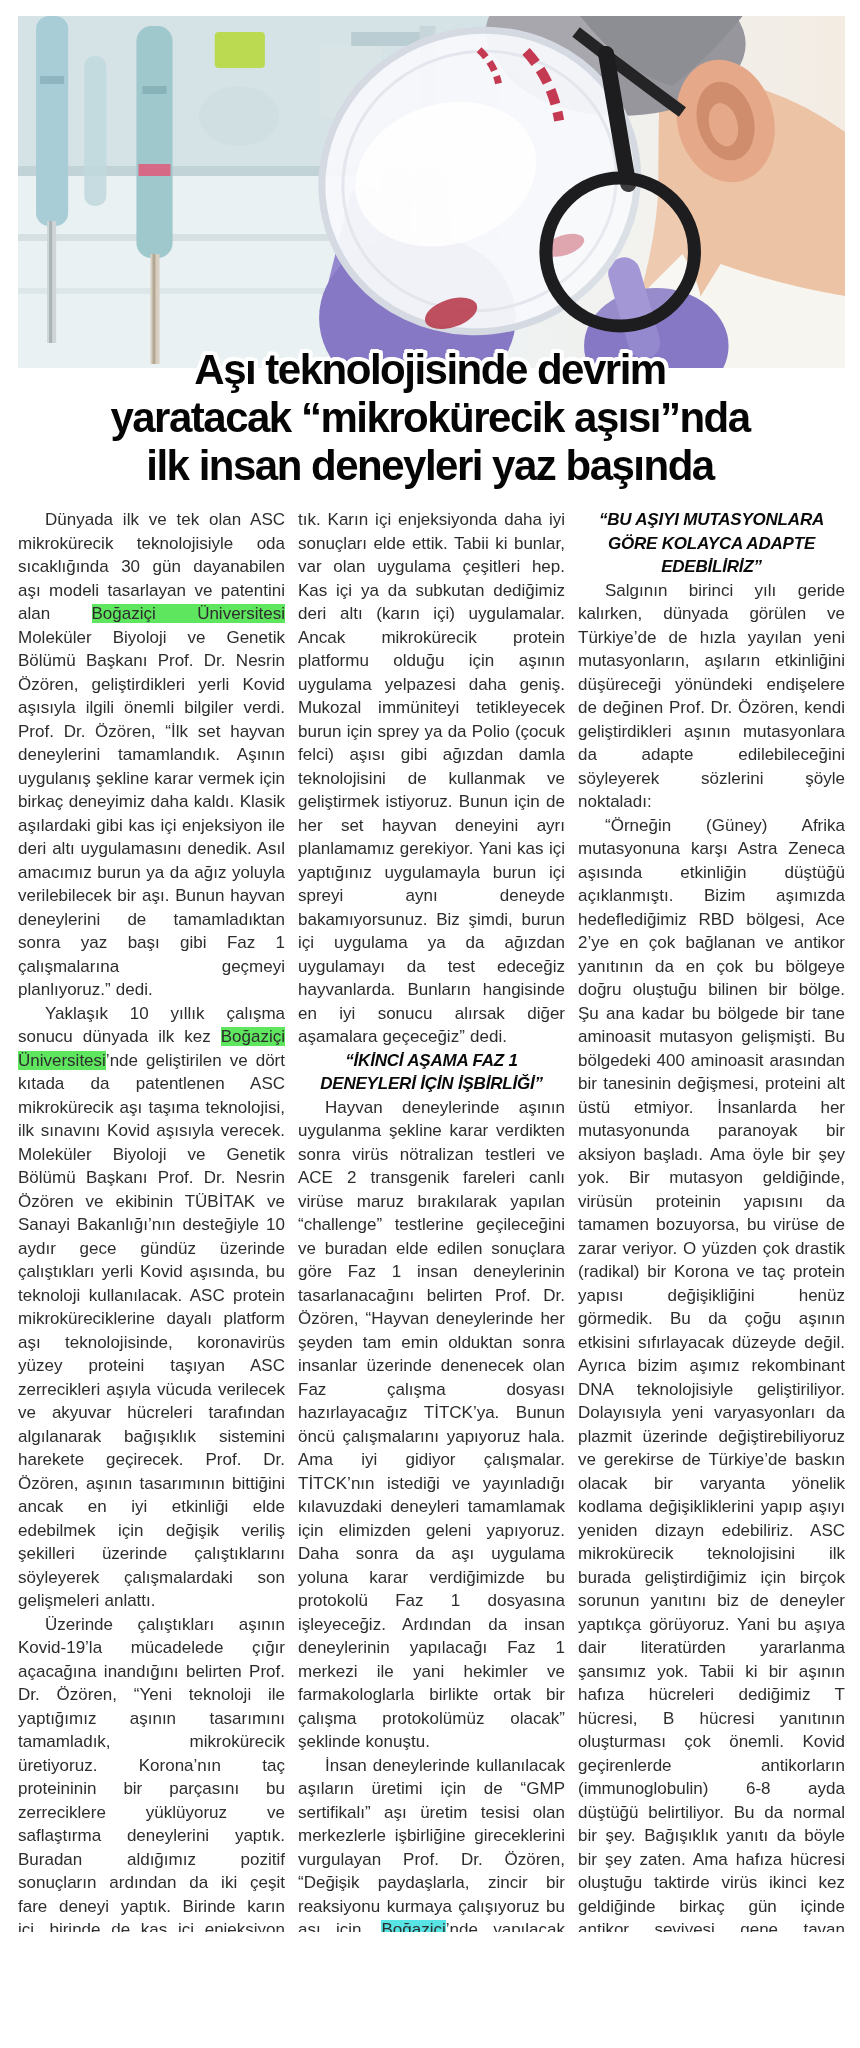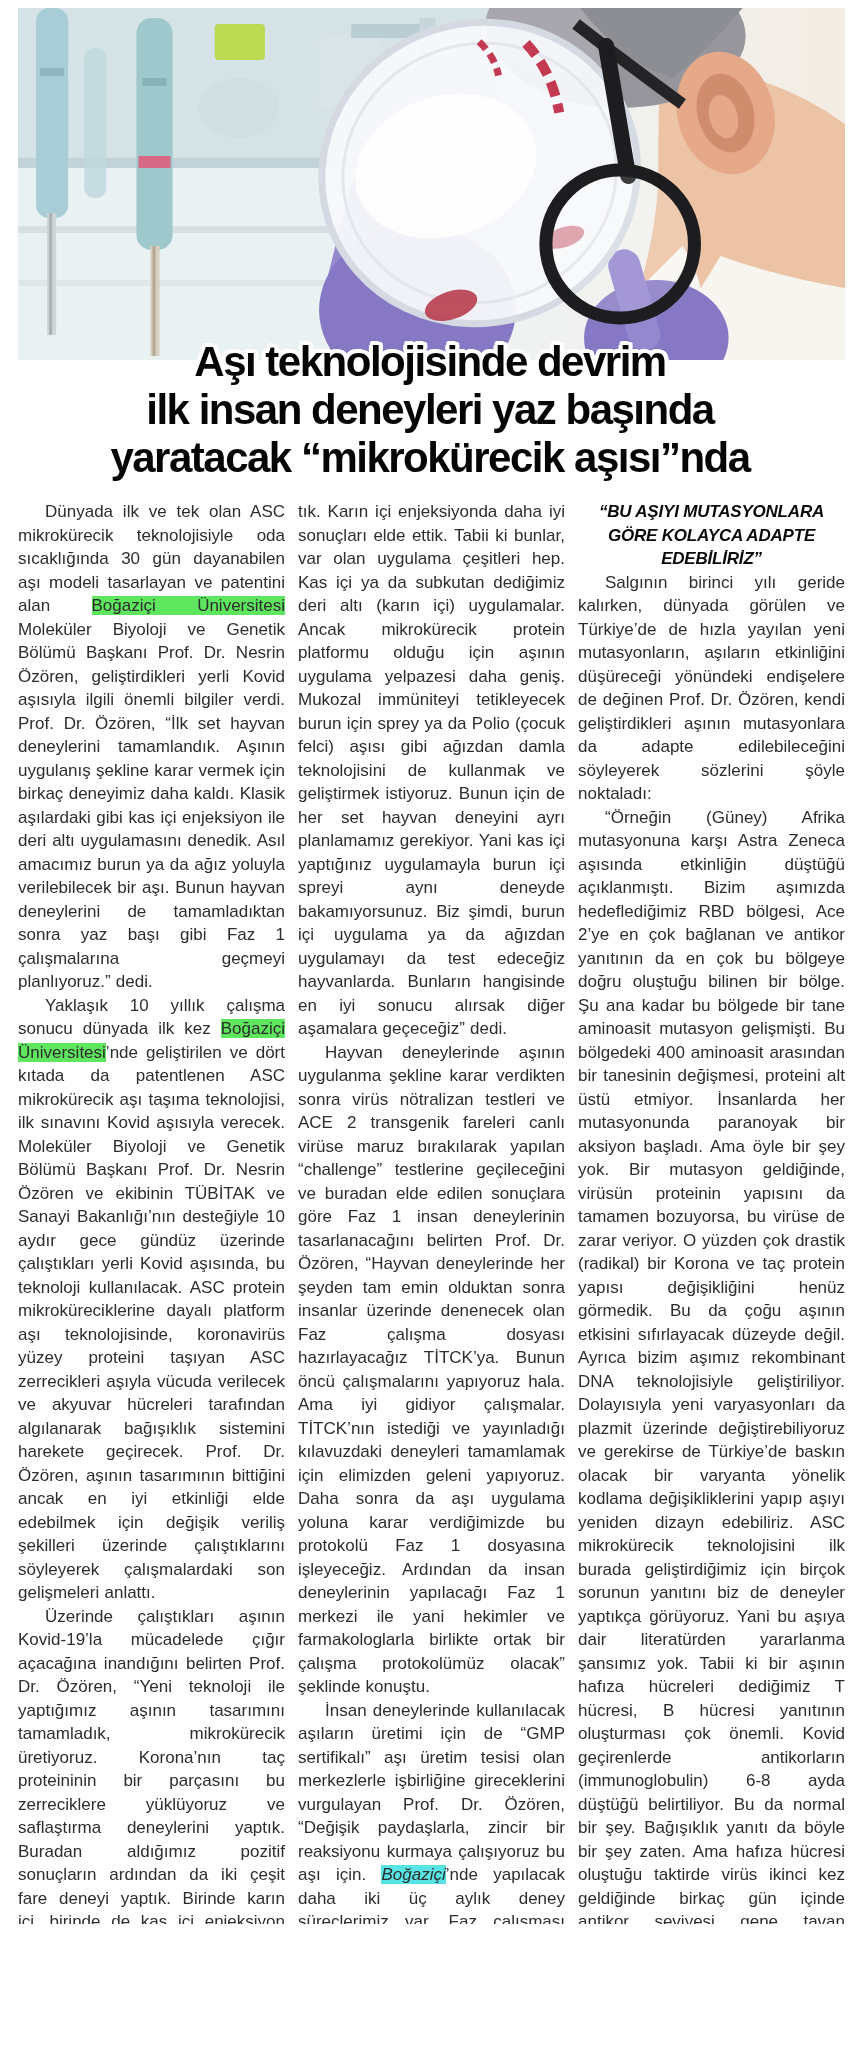--- a/index.html
+++ b/index.html
@@ -1,18 +1,18 @@
 <!DOCTYPE html>
 <html lang="tr" style="--hl-green: #5fe65f; --hl-cyan: #58e4e4;"><head>
 <meta charset="utf-8">
 <style>
   html,body{margin:0;padding:0;background:#ffffff;}
   .page{
     width:860px;height:1924px;background:#ffffff;overflow:hidden;
-    position:relative;margin:0 auto;
+    position:relative;margin:8px auto;
     font-family:"Liberation Sans","DejaVu Sans",sans-serif;
   }
   
   .photo{margin:8px 15px 0 18px;height:352px;position:relative;z-index:1;}
   .photo svg{width:100%;height:100%;display:block;}
   
   .headline{
     margin:-22px 4px 10px;position:relative;z-index:3;
     text-align:center;color:#050505;font-weight:700;
     font-size:42px;line-height:48px;letter-spacing:-1.5px;
@@ -33,21 +33,21 @@
   .para{
     margin:0;font-size:17px;line-height:23.5px;color:#2d2d2d;
     word-spacing:0.5px;
   }
   .para.indent{text-indent:27px;}
   .subhead{
     margin:0;font-size:17px;line-height:23.5px;font-weight:700;
     color:#0a0a0a;text-align:center;letter-spacing:-0.2px;font-style:italic;
   }
   .hl-green{background:var(--hl-green,#5fe65f);}
-  .hl-cyan{background:var(--hl-cyan,#58e4e4);font-style:italic;}
+  .hl-cyan{background:var(--hl-cyan,#58e4e4);}
 </style>
 </head>
 <body>
 
 <div class="page">
 
   <div class="photo">
     <svg viewBox="0 0 824 352" preserveAspectRatio="none">
       <defs>
         <linearGradient id="labbg" x1="0" y1="0" x2="1" y2="0">
@@ -116,32 +116,33 @@
       <g>
         <line x1="586" y1="38" x2="608" y2="168" stroke="#1d1d1f" stroke-width="16" stroke-linecap="round"></line>
         <circle cx="600" cy="236" r="74" fill="#ffffff" opacity="0.14"></circle>
         <circle cx="600" cy="236" r="74" fill="none" stroke="#1d1d1f" stroke-width="13"></circle>
       </g>
     </svg>
   </div>
 
   <h1 class="headline">
     <span class="hl-line">Aşı teknolojisinde devrim</span>
+    <span class="hl-line">yaratacak “mikrokürecik aşısı”nda</span>
     <span class="hl-line">ilk insan deneyleri yaz başında</span>
-    <span class="hl-line">yaratacak “mikrokürecik aşısı”nda</span>
   </h1>
 
   <div class="columns">
     <div class="col">
         <p class="para indent"><span>Dünyada ilk ve tek olan ASC mikrokürecik teknolojisiyle oda sıcaklığında 30 gün dayanabilen aşı modeli tasarlayan ve patentini alan </span><span class="hl-green">Boğaziçi Üniversitesi</span><span> Moleküler Biyoloji ve Genetik Bölümü Başkanı Prof. Dr. Nesrin Özören, geliştirdikleri yerli Kovid aşısıyla ilgili önemli bilgiler verdi. Prof. Dr. Özören, “İlk set hayvan deneylerini tamamlandık. Aşının uygulanış şekline karar vermek için birkaç deneyimiz daha kaldı. Klasik aşılardaki gibi kas içi enjeksiyon ile deri altı uygulamasını denedik. Asıl amacımız burun ya da ağız yoluyla verilebilecek bir aşı. Bunun hayvan deneylerini de tamamladıktan sonra yaz başı gibi Faz 1 çalışmalarına geçmeyi planlıyoruz.” dedi.</span></p>
         <p class="para indent"><span>Yaklaşık 10 yıllık çalışma sonucu dünyada ilk kez </span><span class="hl-green">Boğaziçi Üniversitesi</span><span>’nde geliştirilen ve dört kıtada da patentlenen ASC mikrokürecik aşı taşıma teknolojisi, ilk sınavını Kovid aşısıyla verecek. Moleküler Biyoloji ve Genetik Bölümü Başkanı Prof. Dr. Nesrin Özören ve ekibinin TÜBİTAK ve Sanayi Bakanlığı’nın desteğiyle 10 aydır gece gündüz üzerinde çalıştıkları yerli Kovid aşısında, bu teknoloji kullanılacak. ASC protein mikroküreciklerine dayalı platform aşı teknolojisinde, koronavirüs yüzey proteini taşıyan ASC zerrecikleri aşıyla vücuda verilecek ve akyuvar hücreleri tarafından algılanarak bağışıklık sistemini harekete geçirecek. Prof. Dr. Özören, aşının tasarımının bittiğini ancak en iyi etkinliği elde edebilmek için değişik veriliş şekilleri üzerinde çalıştıklarını söyleyerek çalışmalardaki son gelişmeleri anlattı.</span></p>
         <p class="para indent"><span>Üzerinde çalıştıkları aşının Kovid-19’la mücadelede çığır açacağına inandığını belirten Prof. Dr. Özören, “Yeni teknoloji ile yaptığımız aşının tasarımını tamamladık, mikrokürecik üretiyoruz. Korona’nın taç proteininin bir parçasını bu zerreciklere yüklüyoruz ve saflaştırma deneylerini yaptık. Buradan aldığımız pozitif sonuçların ardından da iki çeşit fare deneyi yaptık. Birinde karın içi, birinde de kas içi enjeksiyon denedik. Kas içi enjeksiyon, var olan aşılara benzer bir uygulama. Kıyaslamak açısından yap-</span></p>
       </div>
     <div class="col">
         <p class="para"><span>tık. Karın içi enjeksiyonda daha iyi sonuçları elde ettik. Tabii ki bunlar, var olan uygulama çeşitleri hep. Kas içi ya da subkutan dediğimiz deri altı (karın içi) uygulamalar. Ancak mikrokürecik protein platformu olduğu için aşının uygulama yelpazesi daha geniş. Mukozal immüniteyi tetikleyecek burun için sprey ya da Polio (çocuk felci) aşısı gibi ağızdan damla teknolojisini de kullanmak ve geliştirmek istiyoruz. Bunun için de her set hayvan deneyini ayrı planlamamız gerekiyor. Yani kas içi yaptığınız uygulamayla burun içi spreyi aynı deneyde bakamıyorsunuz. Biz şimdi, burun içi uygulama ya da ağızdan uygulamayı da test edeceğiz hayvanlarda. Bunların hangisinde en iyi sonucu alırsak diğer aşamalara geçeceğiz” dedi.</span></p>
+        <h3 class="subhead">“İKİNCİ AŞAMA FAZ 1 DENEYLERİ İÇİN İŞBİRLİĞİ”</h3>
         <p class="para indent"><span>Hayvan deneylerinde aşının uygulanma şekline karar verdikten sonra virüs nötralizan testleri ve ACE 2 transgenik fareleri canlı virüse maruz bırakılarak yapılan “challenge” testlerine geçileceğini ve buradan elde edilen sonuçlara göre Faz 1 insan deneylerinin tasarlanacağını belirten Prof. Dr. Özören, “Hayvan deneylerinde her şeyden tam emin olduktan sonra insanlar üzerinde denenecek olan Faz çalışma dosyası hazırlayacağız TİTCK’ya. Bunun öncü çalışmalarını yapıyoruz hala. Ama iyi gidiyor çalışmalar. TİTCK’nın istediği ve yayınladığı kılavuzdaki deneyleri tamamlamak için elimizden geleni yapıyoruz. Daha sonra da aşı uygulama yoluna karar verdiğimizde bu protokolü Faz 1 dosyasına işleyeceğiz. Ardından da insan deneylerinin yapılacağı Faz 1 merkezi ile yani hekimler ve farmakologlarla birlikte ortak bir çalışma protokolümüz olacak” şeklinde konuştu.</span></p>
         <p class="para indent"><span>İnsan deneylerinde kullanılacak aşıların üretimi için de “GMP sertifikalı” aşı üretim tesisi olan merkezlerle işbirliğine gireceklerini vurgulayan Prof. Dr. Özören, “Değişik paydaşlarla, zincir bir reaksiyonu kurmaya çalışıyoruz bu aşı için. </span><span class="hl-cyan">Boğaziçi</span><span>’nde yapılacak daha iki üç aylık deney süreçlerimiz var. Faz çalışması dosyasının hazırlanması ve ilk</span></p>
       </div>
     <div class="col">
         <h3 class="subhead">“BU AŞIYI MUTASYONLARA GÖRE KOLAYCA ADAPTE EDEBİLİRİZ”</h3>
         <p class="para indent"><span>Salgının birinci yılı geride kalırken, dünyada görülen ve Türkiye’de de hızla yayılan yeni mutasyonların, aşıların etkinliğini düşüreceği yönündeki endişelere de değinen Prof. Dr. Özören, kendi geliştirdikleri aşının mutasyonlara da adapte edilebileceğini söyleyerek sözlerini şöyle noktaladı:</span></p>
         <p class="para indent"><span>“Örneğin (Güney) Afrika mutasyonuna karşı Astra Zeneca aşısında etkinliğin düştüğü açıklanmıştı. Bizim aşımızda hedeflediğimiz RBD bölgesi, Ace 2’ye en çok bağlanan ve antikor yanıtının da en çok bu bölgeye doğru oluştuğu bilinen bir bölge. Şu ana kadar bu bölgede bir tane aminoasit mutasyon gelişmişti. Bu bölgedeki 400 aminoasit arasından bir tanesinin değişmesi, proteini alt üstü etmiyor. İnsanlarda her mutasyonunda paranoyak bir aksiyon başladı. Ama öyle bir şey yok. Bir mutasyon geldiğinde, virüsün proteinin yapısını da tamamen bozuyorsa, bu virüse de zarar veriyor. O yüzden çok drastik (radikal) bir Korona ve taç protein yapısı değişikliğini henüz görmedik. Bu da çoğu aşının etkisini sıfırlayacak düzeyde değil. Ayrıca bizim aşımız rekombinant DNA teknolojisiyle geliştiriliyor. Dolayısıyla yeni varyasyonları da plazmit üzerinde değiştirebiliyoruz ve gerekirse de Türkiye’de baskın olacak bir varyanta yönelik kodlama değişikliklerini yapıp aşıyı yeniden dizayn edebiliriz. ASC mikrokürecik teknolojisini ilk burada geliştirdiğimiz için birçok sorunun yanıtını biz de deneyler yaptıkça görüyoruz. Yani bu aşıya dair literatürden yararlanma şansımız yok. Tabii ki bir aşının hafıza hücreleri dediğimiz T hücresi, B hücresi yanıtının oluşturması çok önemli. Kovid geçirenlerde antikorların (immunoglobulin) 6-8 ayda düştüğü belirtiliyor. Bu da normal bir şey. Bağışıklık yanıtı da böyle bir şey zaten. Ama hafıza hücresi oluştuğu taktirde virüs ikinci kez geldiğinde birkaç gün içinde antikor seviyesi gene tavan yapabiliyor.”</span></p>
       </div>
   </div>
 

